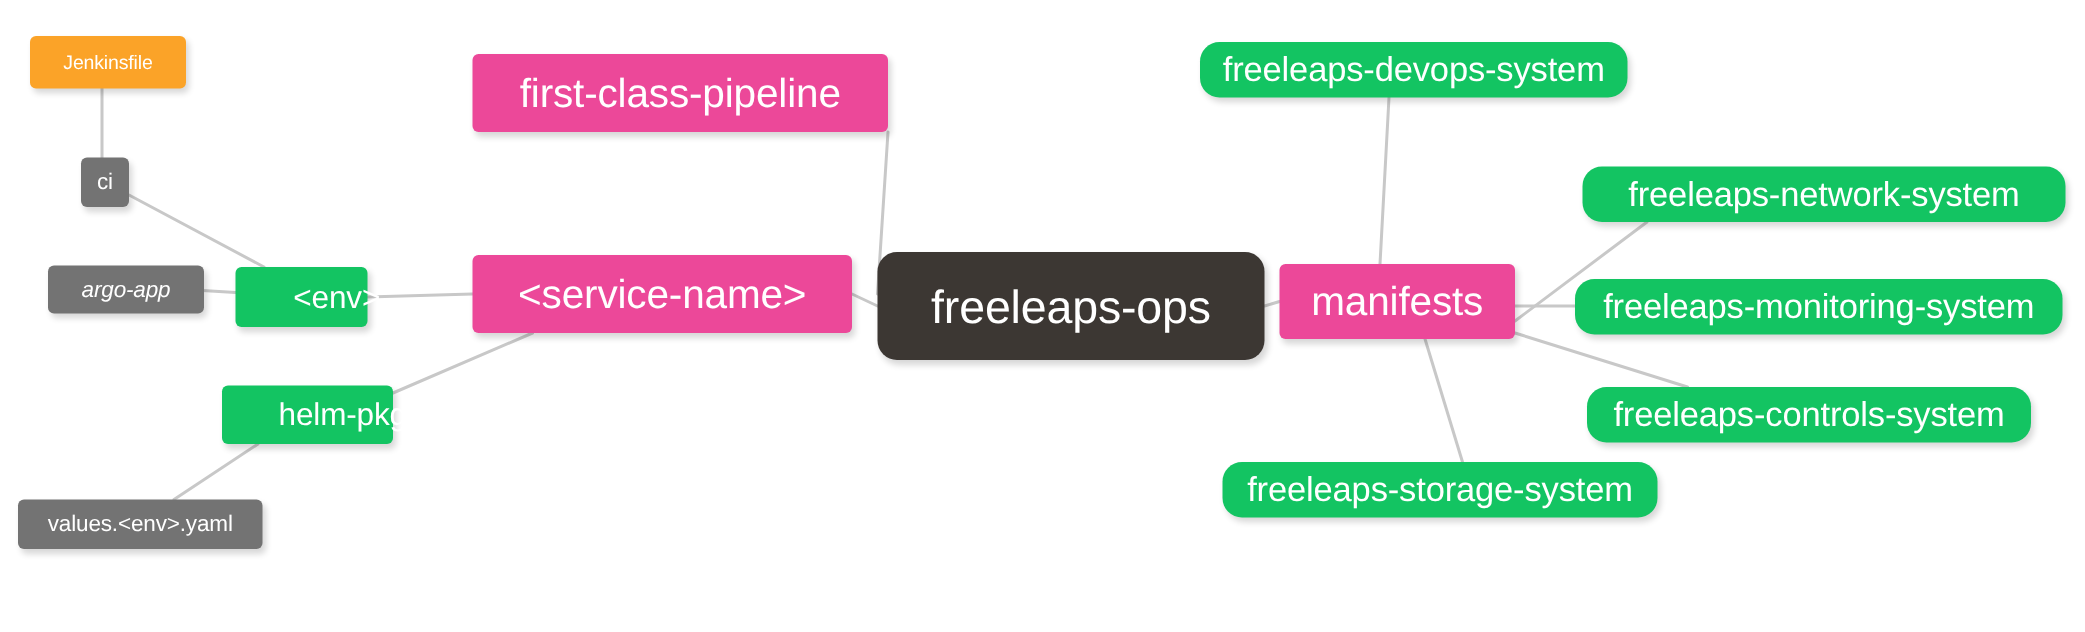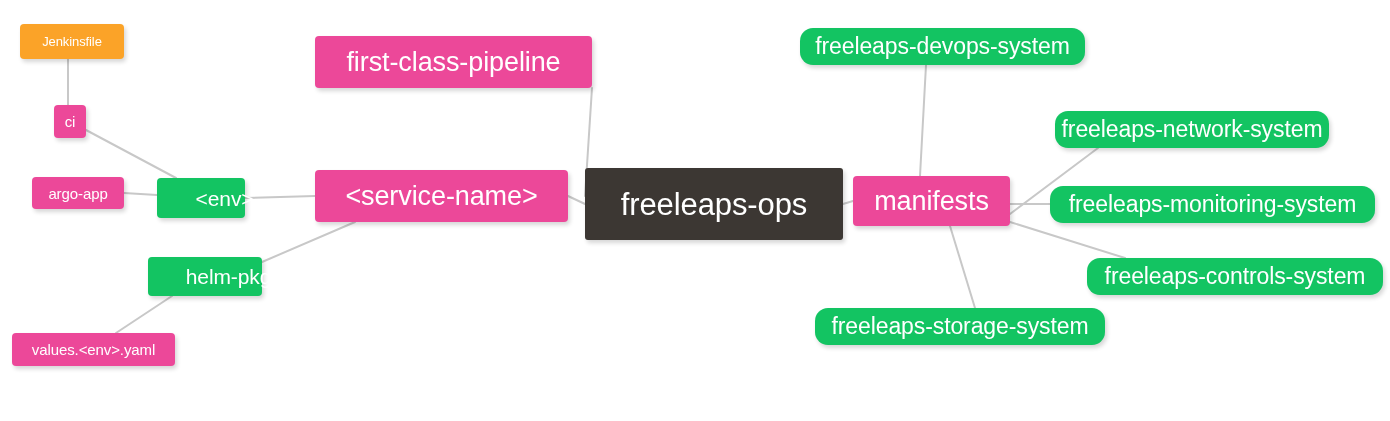--- a/index.html
+++ b/index.html
@@ -38,28 +38,28 @@
     white-space: nowrap;
     line-height: 1;
     letter-spacing: -0.1px;
     box-shadow: 2px 3px 4px rgba(0,0,0,0.16);
     z-index: 5;
     cursor: pointer;
     user-select: none;
   }
   .node-root {
     background: #3c3733;
-    border-radius: 3px;
+    border-radius: 13px;
     font-size: 31px;
     align-items: center;
   }
   .node-blue   { background: #ec4899; }
   .node-green  { background: #13c462; }
   .node-orange { background: #fba328; }
-  .node-red    { background: #ec4899; justify-content: center; }
+  .node-red    { background: #737373; justify-content: center; }
 
   .sz-xl  { font-size: 27px; }
   .sz-lg  { font-size: 23px; border-radius: 13px; }
   .sz-md  { font-size: 21px; padding-left: 47px; }
   .sz-xs  { font-size: 15px; }
   .sz-xxs { font-size: 13px; }
 </style>
 </head>
 <body>
 
@@ -95,38 +95,38 @@
       </div>
       <div class="node node-green sz-md" style="left: 157px; top: 178px; width: 88px; height: 40px;">
         <span>&lt;env&gt;</span>
       </div>
       <div class="node node-green sz-md" style="left: 148px; top: 257px; width: 114px; height: 39px;">
         <span>helm-pkg</span>
       </div>
       <div class="node node-green sz-lg" style="left: 800px; top: 28px; width: 285px; height: 37px;">
         <span>freeleaps-devops-system</span>
       </div>
-      <div class="node node-green sz-lg" style="left: 1055px; top: 111px; width: 274px; height: 37px; text-align: center;">
+      <div class="node node-green sz-lg" style="left: 1055px; top: 111px; width: 322px; height: 37px; text-align: center;">
         <span>freeleaps-network-system</span>
       </div>
       <div class="node node-green sz-lg" style="left: 1050px; top: 186px; width: 325px; height: 37px; align-items: center;">
         <span>freeleaps-monitoring-system</span>
       </div>
-      <div class="node node-green sz-lg" style="left: 1058px; top: 258px; width: 296px; height: 37px; margin-left: 29px;">
+      <div class="node node-green sz-lg" style="left: 1058px; top: 258px; width: 296px; height: 37px;">
         <span>freeleaps-controls-system</span>
       </div>
       <div class="node node-green sz-lg" style="left: 815px; top: 308px; width: 290px; height: 37px;">
         <span>freeleaps-storage-system</span>
       </div>
       <div class="node node-orange sz-xxs" style="left: 20px; top: 24px; width: 104px; height: 35px;">
         <span>Jenkinsfile</span>
       </div>
       <div class="node node-red sz-xs" style="left: 54px; top: 105px; width: 32px; height: 33px;">
         <span>ci</span>
       </div>
-      <div class="node node-red sz-xs" style="left: 32px; top: 177px; width: 92px; height: 32px;">
+      <div class="node node-red sz-xs" style="left: 32px; top: 177px; width: 104px; height: 32px; font-style: italic;">
         <span>argo-app</span>
       </div>
       <div class="node node-red sz-xs" style="left: 12px; top: 333px; width: 163px; height: 33px;">
         <span>values.&lt;env&gt;.yaml</span>
       </div>
     </div>
 </div>
 
 </body></html>

